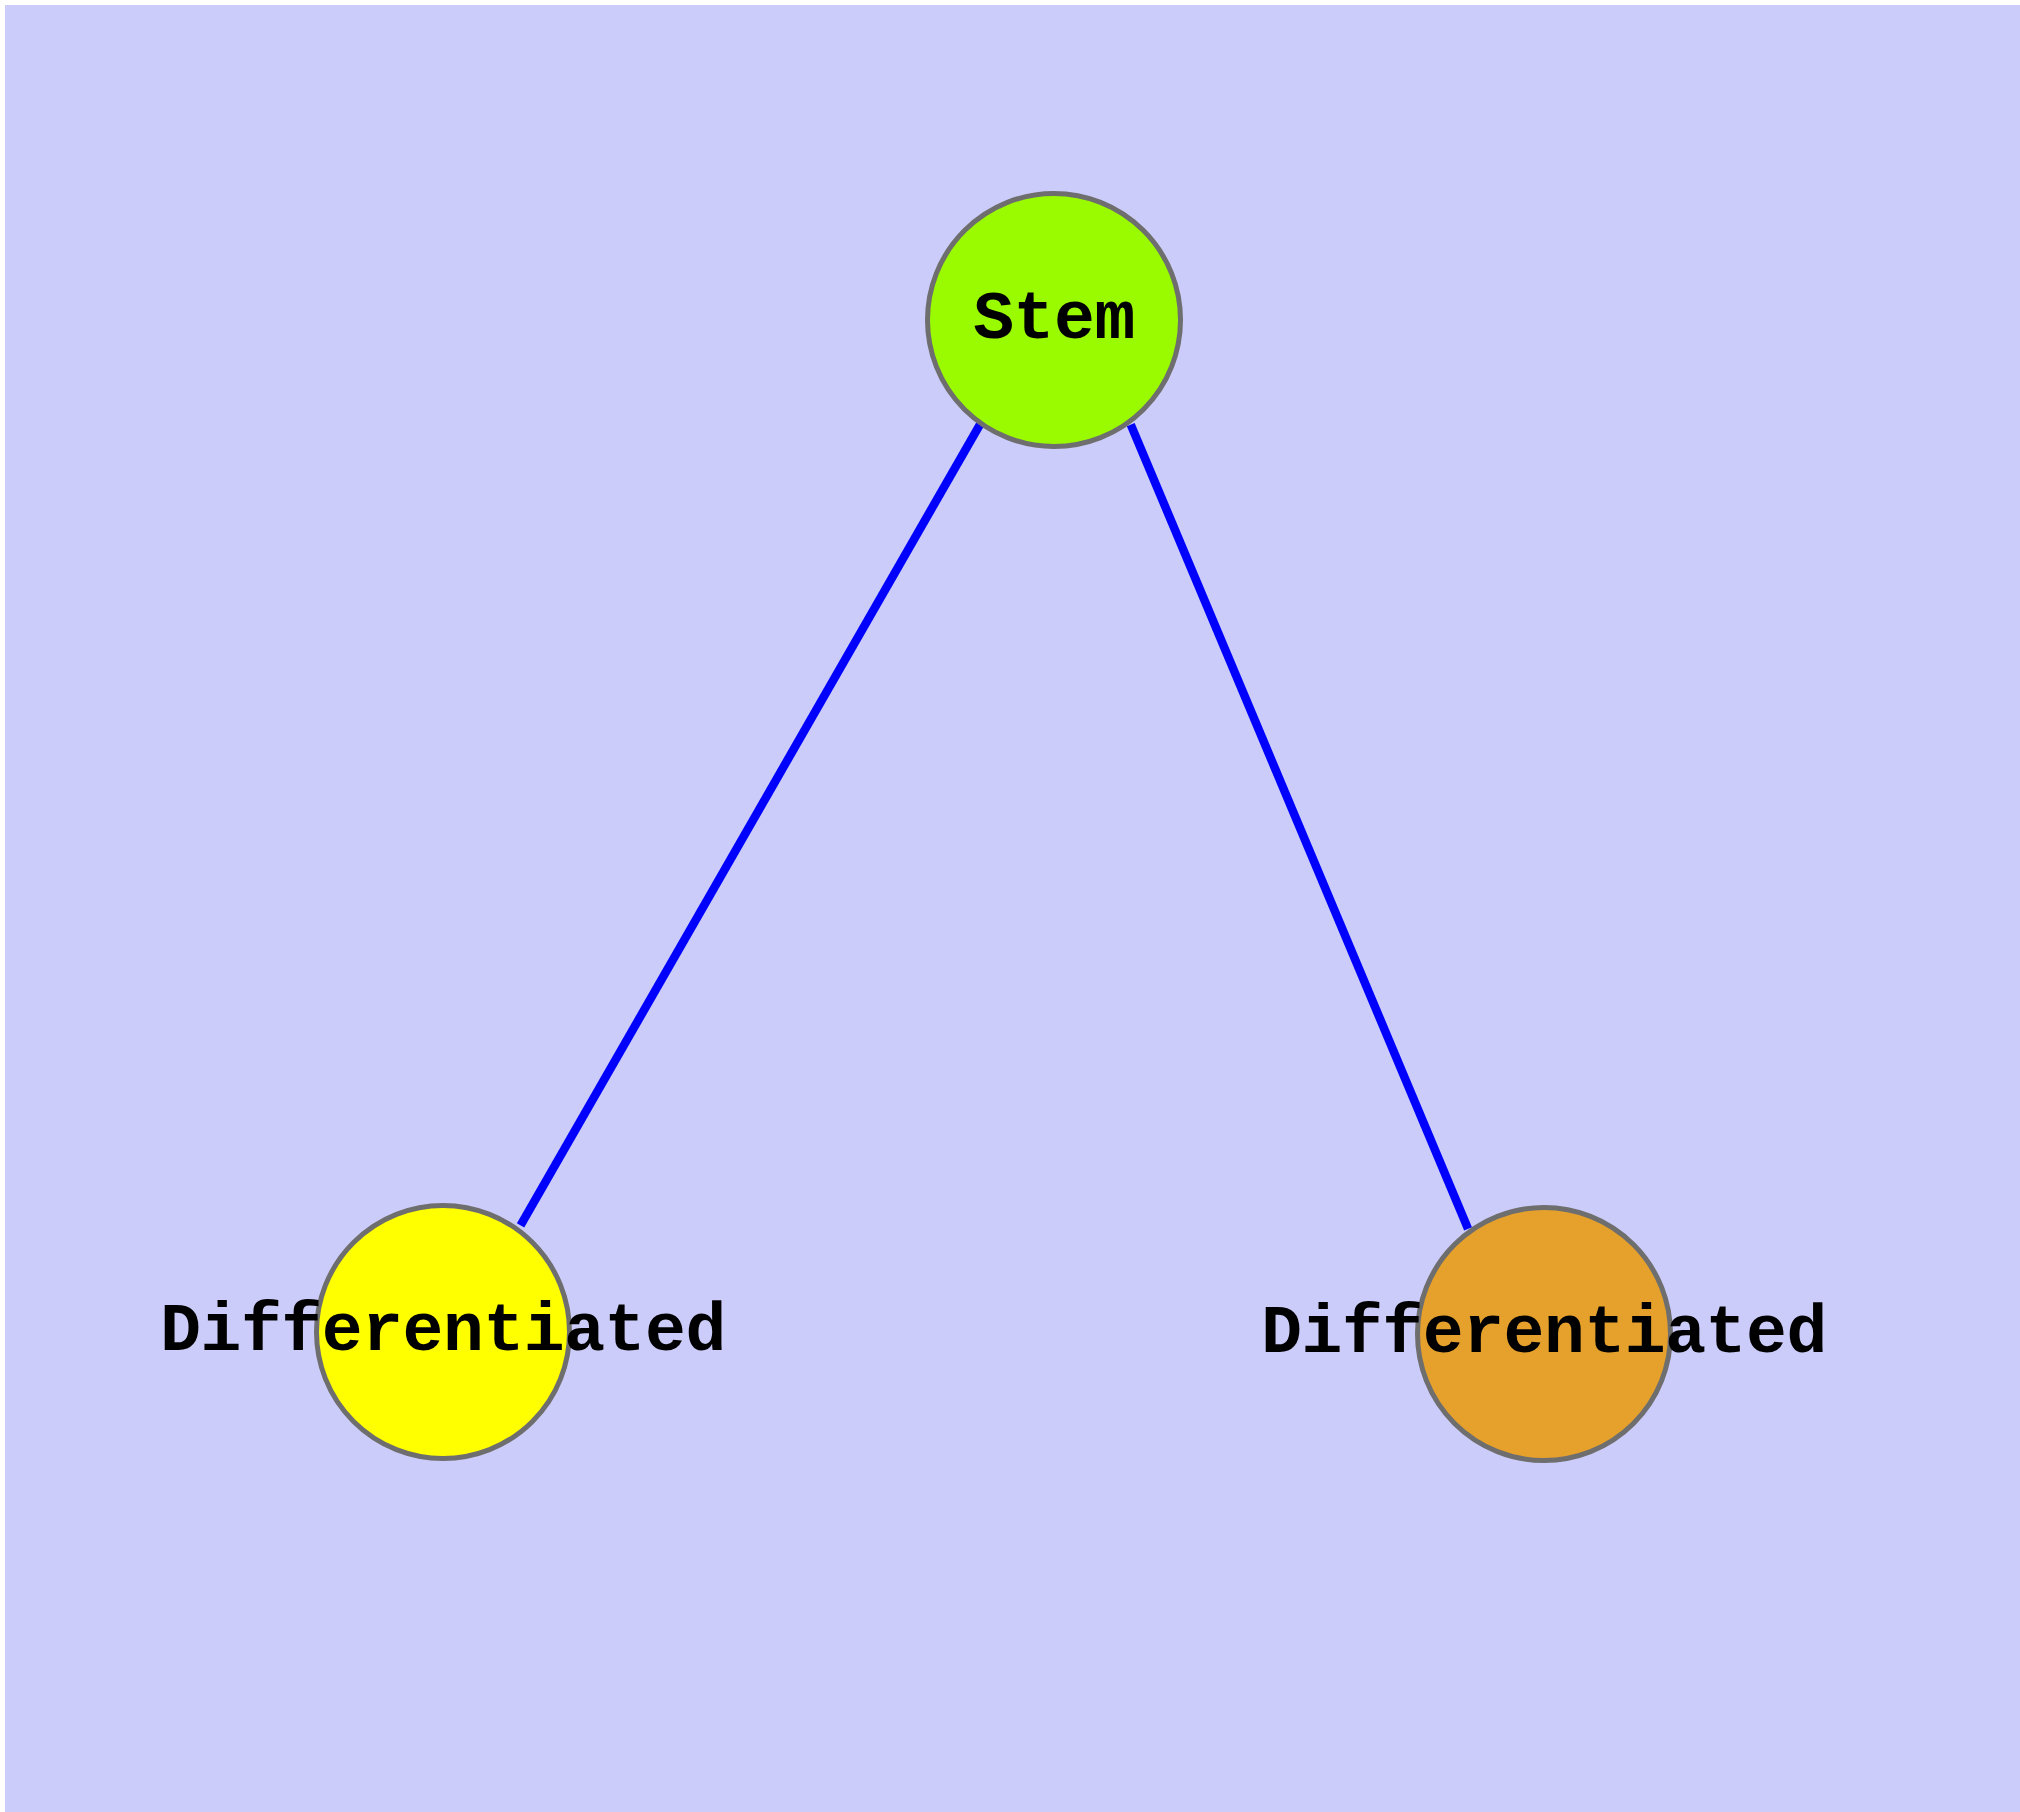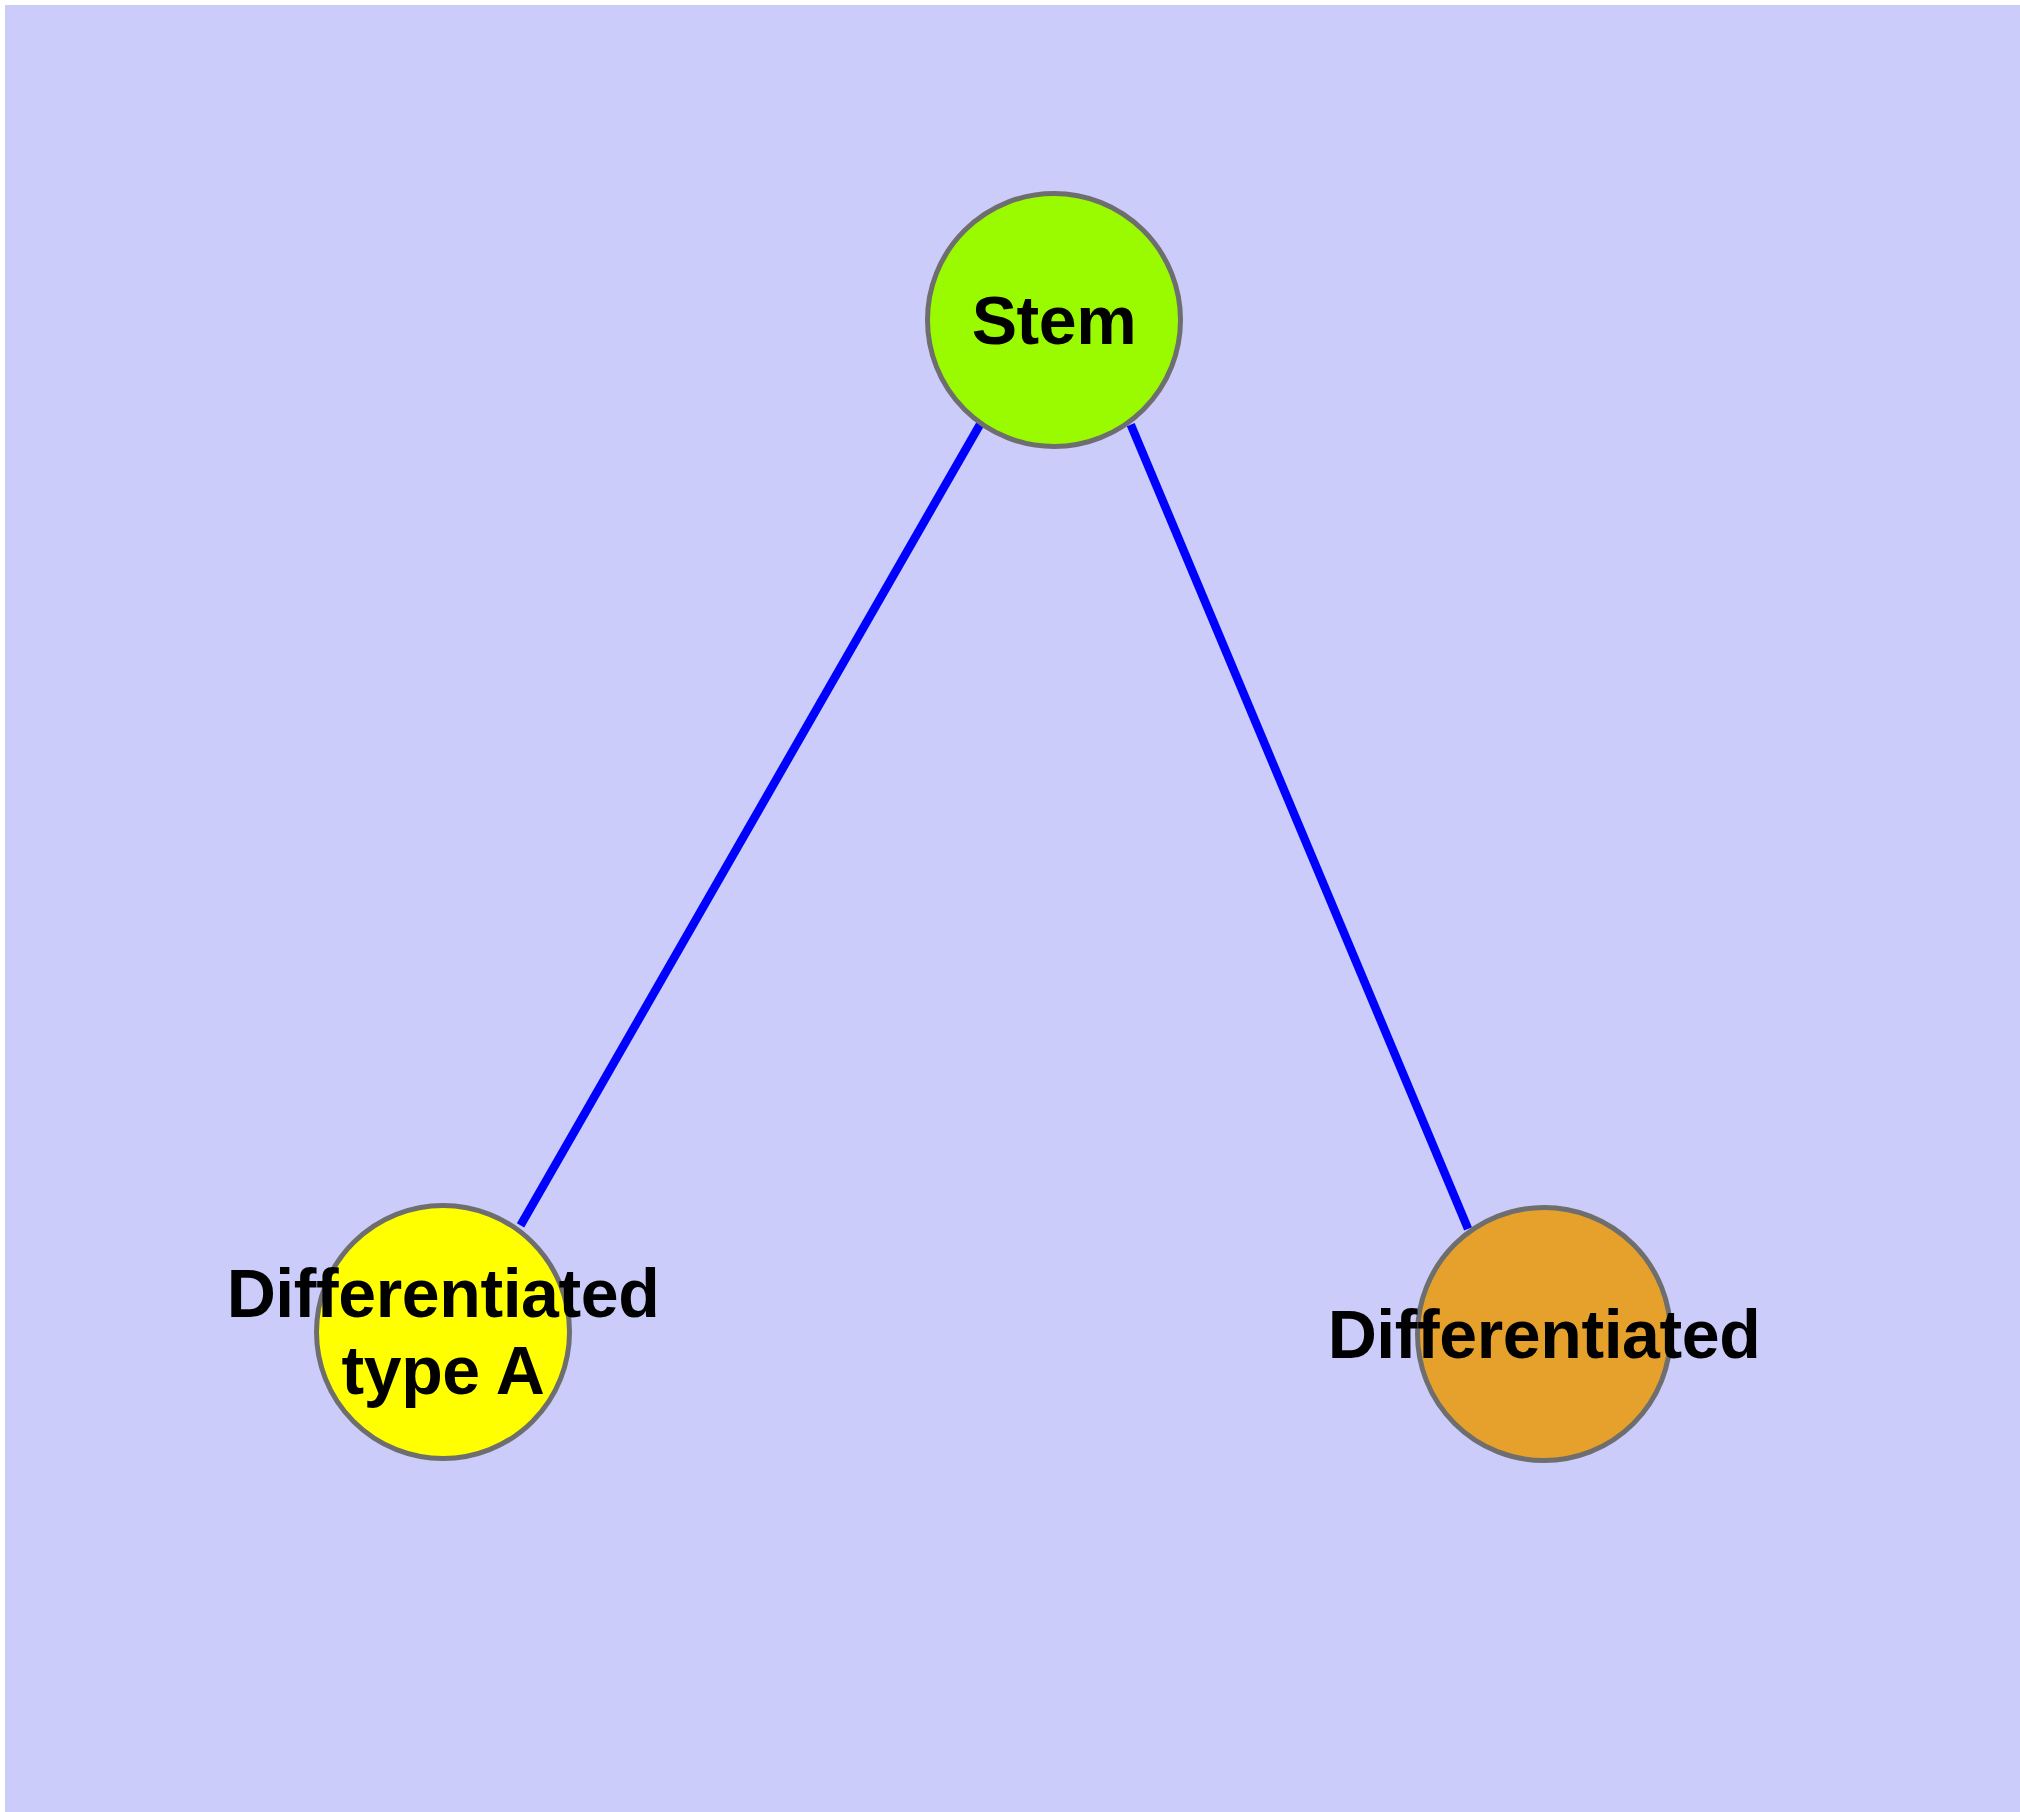--- a/index.html
+++ b/index.html
@@ -16,20 +16,21 @@
   }
   #graph-canvas {
     position: relative;
     width: 2021px;
     height: 1812px;
     background: #ccccfa;
     border-top: 5.1px solid #ffffff;
     border-left: 5.1px solid #ffffff;
     box-sizing: border-box;
     overflow: hidden;
+    font-family: Liberation Mono, monospace;
   }
   #edge-layer {
     position: absolute;
     left: 0;
     top: 0;
     width: 2021px;
     height: 1812px;
   }
   .graph-node {
     position: absolute;
@@ -70,21 +71,20 @@
 
   <div class="graph-node" style="width: 258px; height: 258px; left: 920px; top: 186px; background: rgb(154, 250, 0); border-color: rgb(110, 110, 110); border-width: 5.1px;">
     <div class="node-label" style="color: rgb(0, 0, 0); font-size: 68px;">
       <span class="label-line">Stem</span>
     </div>
   </div>
 
   <div class="graph-node" style="width: 258px; height: 258px; left: 309px; top: 1198px; background: rgb(255, 255, 0); border-color: rgb(110, 110, 110); border-width: 5.1px;">
     <div class="node-label" style="color: rgb(0, 0, 0); font-size: 68px;">
       <span class="label-line">Differentiated</span>
-      <span class="label-line">type A</span>
     </div>
   </div>
 
   <div class="graph-node" style="width: 258px; height: 258px; left: 1410px; top: 1200px; background: rgb(229, 161, 44); border-color: rgb(110, 110, 110); border-width: 5.1px;">
     <div class="node-label" style="color: rgb(0, 0, 0); font-size: 68px;">
       <span class="label-line">Differentiated</span>
     </div>
   </div>
 
 </div>

